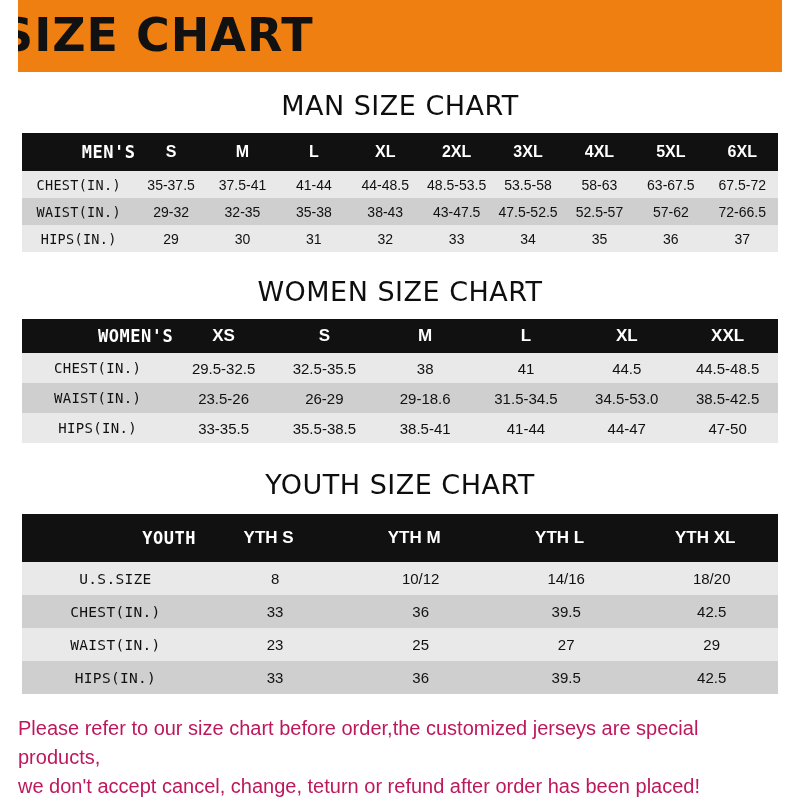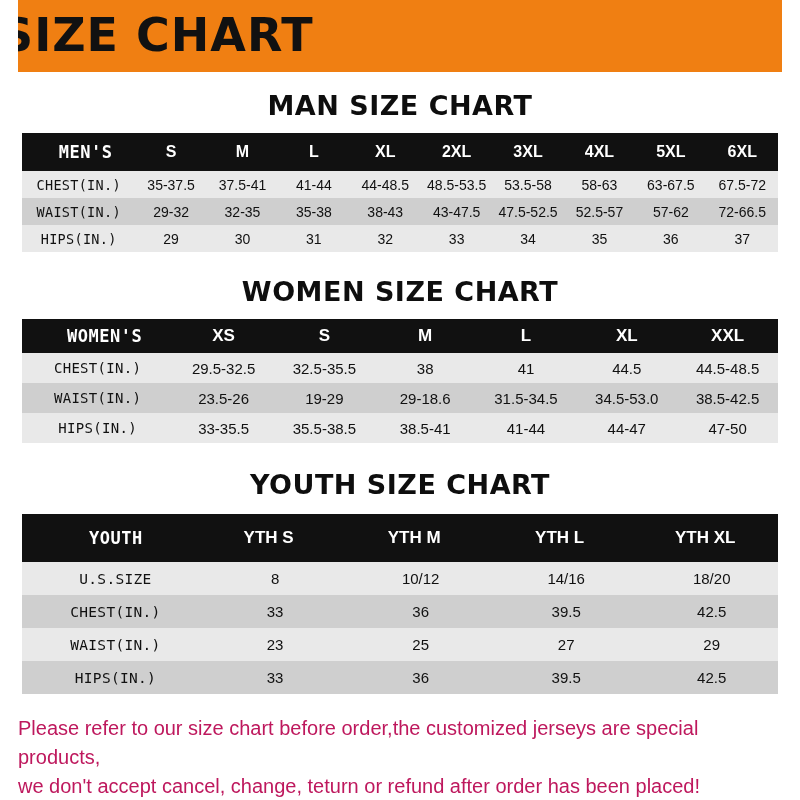--- a/index.html
+++ b/index.html
@@ -43,21 +43,21 @@
   .banner-strip-right { right: 0; }
 
   .content {
     padding: 0 22px;
   }
 
   
   .section-title {
     text-align: center;
     font-family: "DejaVu Sans", sans-serif;
-    font-weight: bold;
+    font-weight: normal;
     font-size: 27px;
     color: #0e0e0e;
     letter-spacing: 0.5px;
   }
   .t-man   { margin: 18px 0 12px 0; }
   .t-women { margin: 24px 0 12px 0; }
   .t-youth { margin: 26px 0 14px 0; }
 
   
   table {
@@ -74,21 +74,21 @@
     background: #111111;
   }
   thead th {
     color: #ffffff;
     font-size: 16px;
     font-weight: bold;
     height: 38px;
     vertical-align: middle;
   }
   thead th.rowlabel {
-    text-align: center;
+    text-align: right;
     padding-left: 14px;
     font-family: "DejaVu Sans Mono", monospace;
     font-size: 17px;
     letter-spacing: 0.5px;
   }
   tbody tr.alt-a { background: #e9e9e9; }
   tbody tr.alt-b { background: #cfcfcf; }
   tbody td {
     height: 27px;
     font-size: 14px;
@@ -232,21 +232,21 @@
           <td>29.5-32.5</td>
           <td>32.5-35.5</td>
           <td>38</td>
           <td>41</td>
           <td>44.5</td>
           <td>44.5-48.5</td>
         </tr>
         <tr class="alt-b">
           <td class="rowlabel">WAIST(IN.)</td>
           <td>23.5-26</td>
-          <td>19-29</td>
+          <td>26-29</td>
           <td>29-18.6</td>
           <td>31.5-34.5</td>
           <td>34.5-53.0</td>
           <td>38.5-42.5</td>
         </tr>
         <tr class="alt-a">
           <td class="rowlabel">HIPS(IN.)</td>
           <td>33-35.5</td>
           <td>35.5-38.5</td>
           <td>38.5-41</td>

